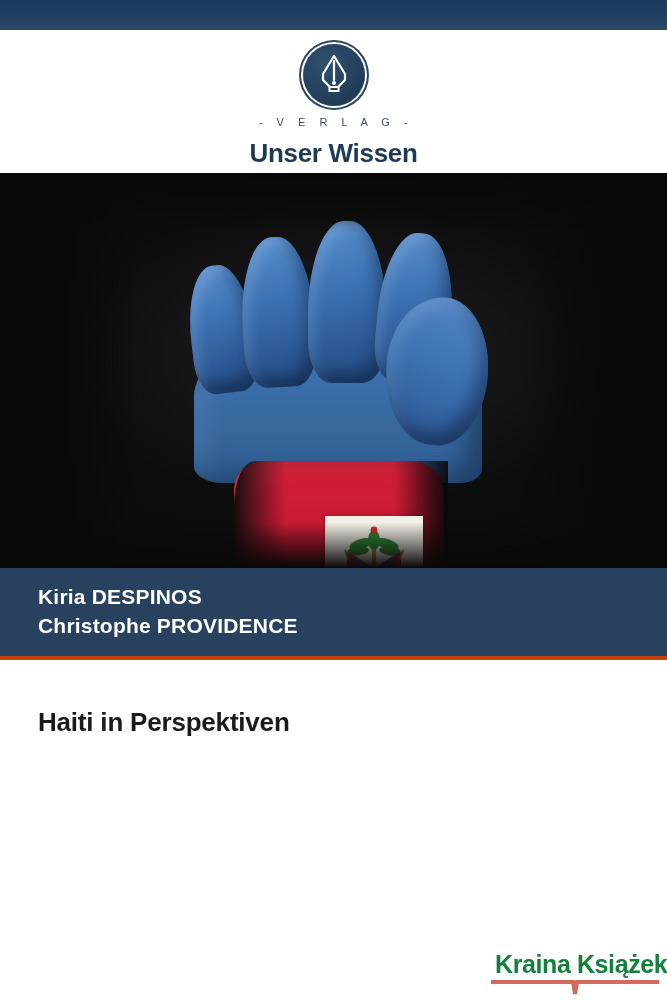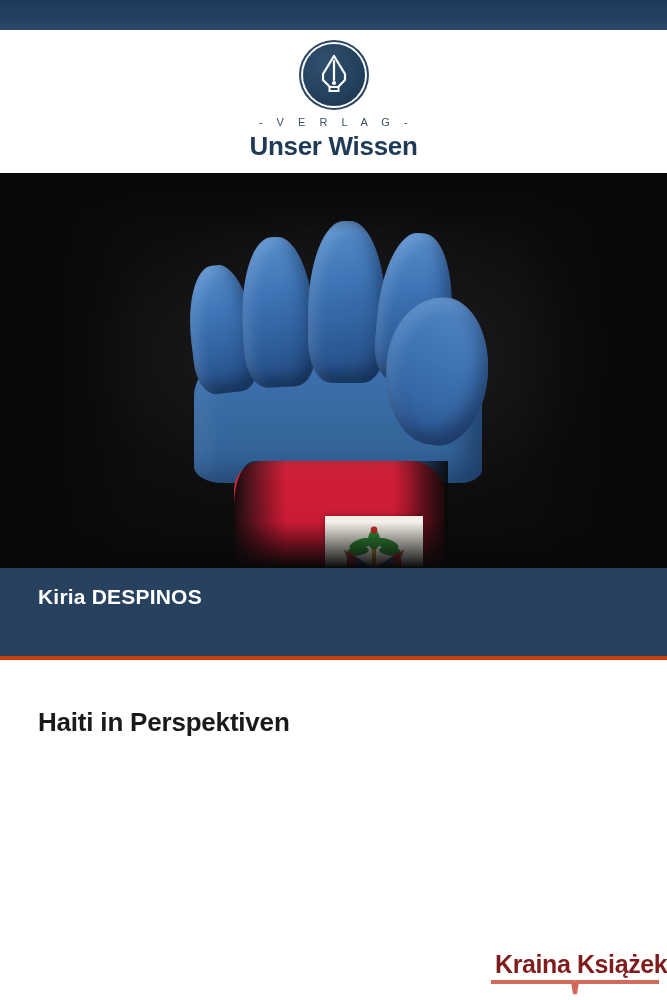--- a/index.html
+++ b/index.html
@@ -63,21 +63,21 @@
   .verlag-line {
     margin-top: 10px;
     font-size: 11px;
     letter-spacing: 5.5px;
     color: #3c4f63;
     font-weight: 500;
     text-indent: 5px;
   }
 
   .publisher-name {
-    margin-top: 3px;
+    margin-top: 10px;
     font-size: 26px;
     font-weight: bold;
     color: #1f3a57;
     letter-spacing: -0.3px;
   }
 
   
   .photo-band {
     position: absolute;
     left: 0; top: 173px;
@@ -253,21 +253,21 @@
     width: 172px;
     height: 44px;
     color: #d4685c;
   }
   .watermark-text {
     position: absolute;
     left: 6px;
     top: 0px;
     font-size: 25px;
     font-weight: bold;
-    color: #7f1d1d;
+    color: #15803d;
     letter-spacing: -0.4px;
     white-space: nowrap;
   }
   .watermark-book {
     position: absolute;
     left: 0;
     top: 30px;
   }
 </style>
 </head>
@@ -354,20 +354,21 @@
     </div>
 
     <div class="edge-top"></div>
     <div class="edge-left"></div>
     <div class="edge-right"></div>
     <div class="edge-bottom"></div>
   </div>
 
   <div class="author-band">
     <div class="author-name">Kiria DESPINOS</div>
+    <div class="author-name">Christophe PROVIDENCE</div>
   </div>
 
   <div class="title-area">
     <h1 class="book-title">Haiti in Perspektiven</h1>
   </div>
 
   <div class="watermark">
     <div class="watermark-text">Kraina Książek</div>
     <svg class="watermark-book" width="172" height="16" viewBox="0 0 172 16" aria-hidden="true">
       <path d="M2 2 L84 2 L86 14 L88 2 L170 2" fill="none" stroke="#d4685c" stroke-width="4" stroke-linejoin="miter"></path>

